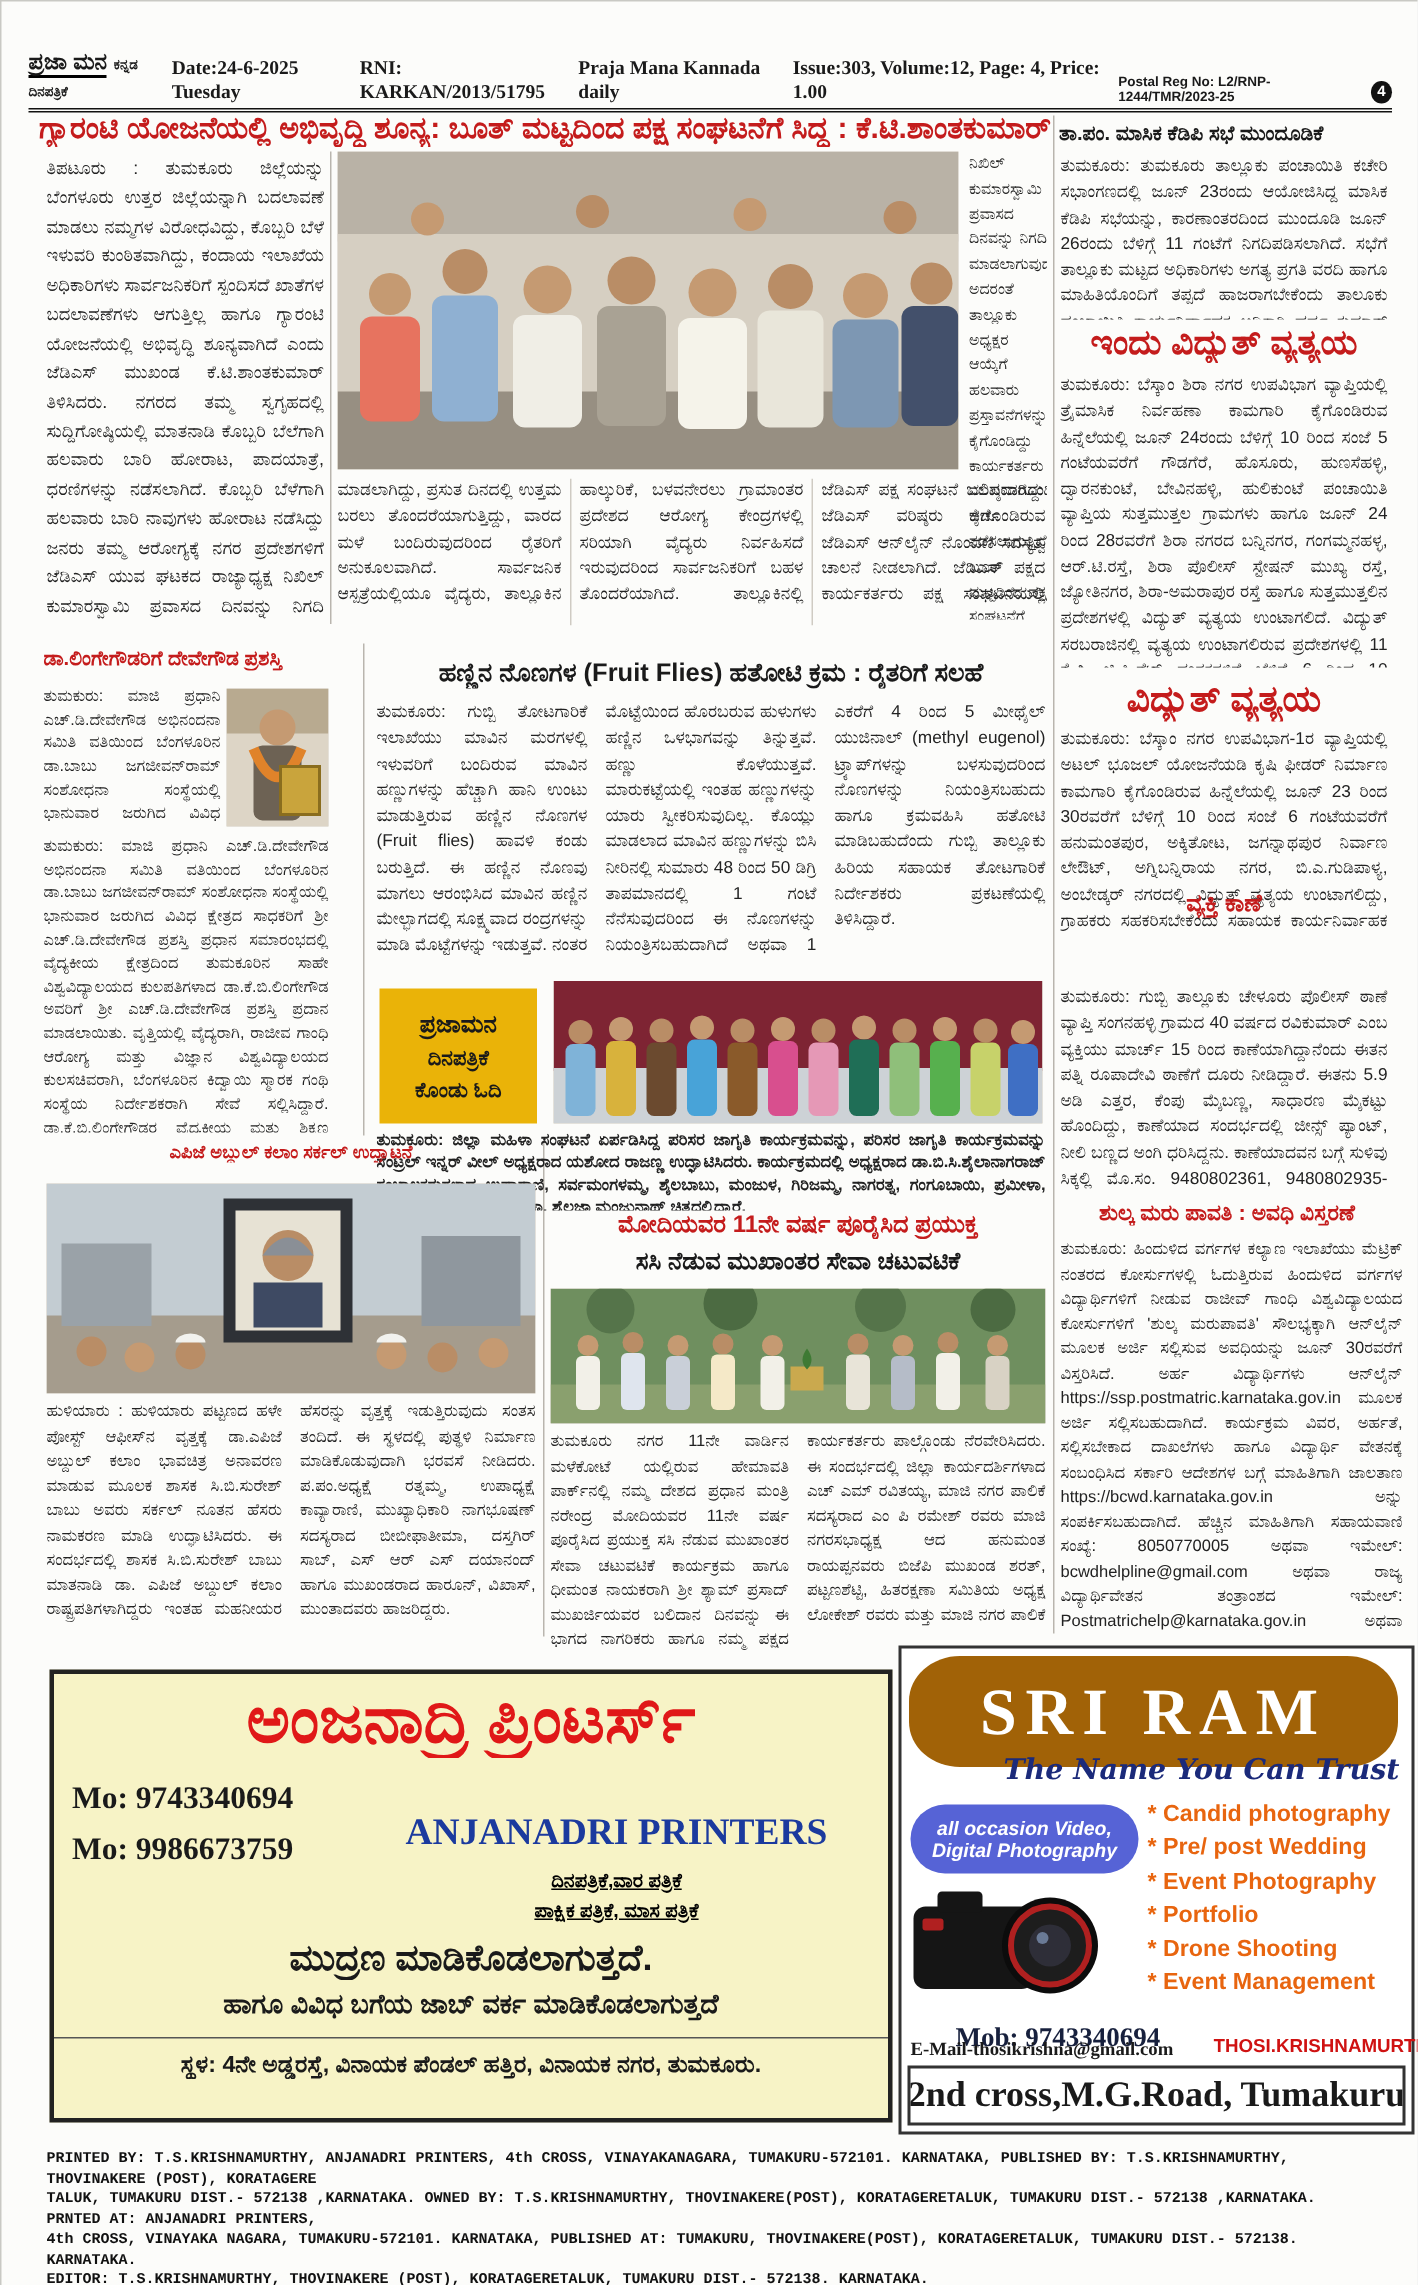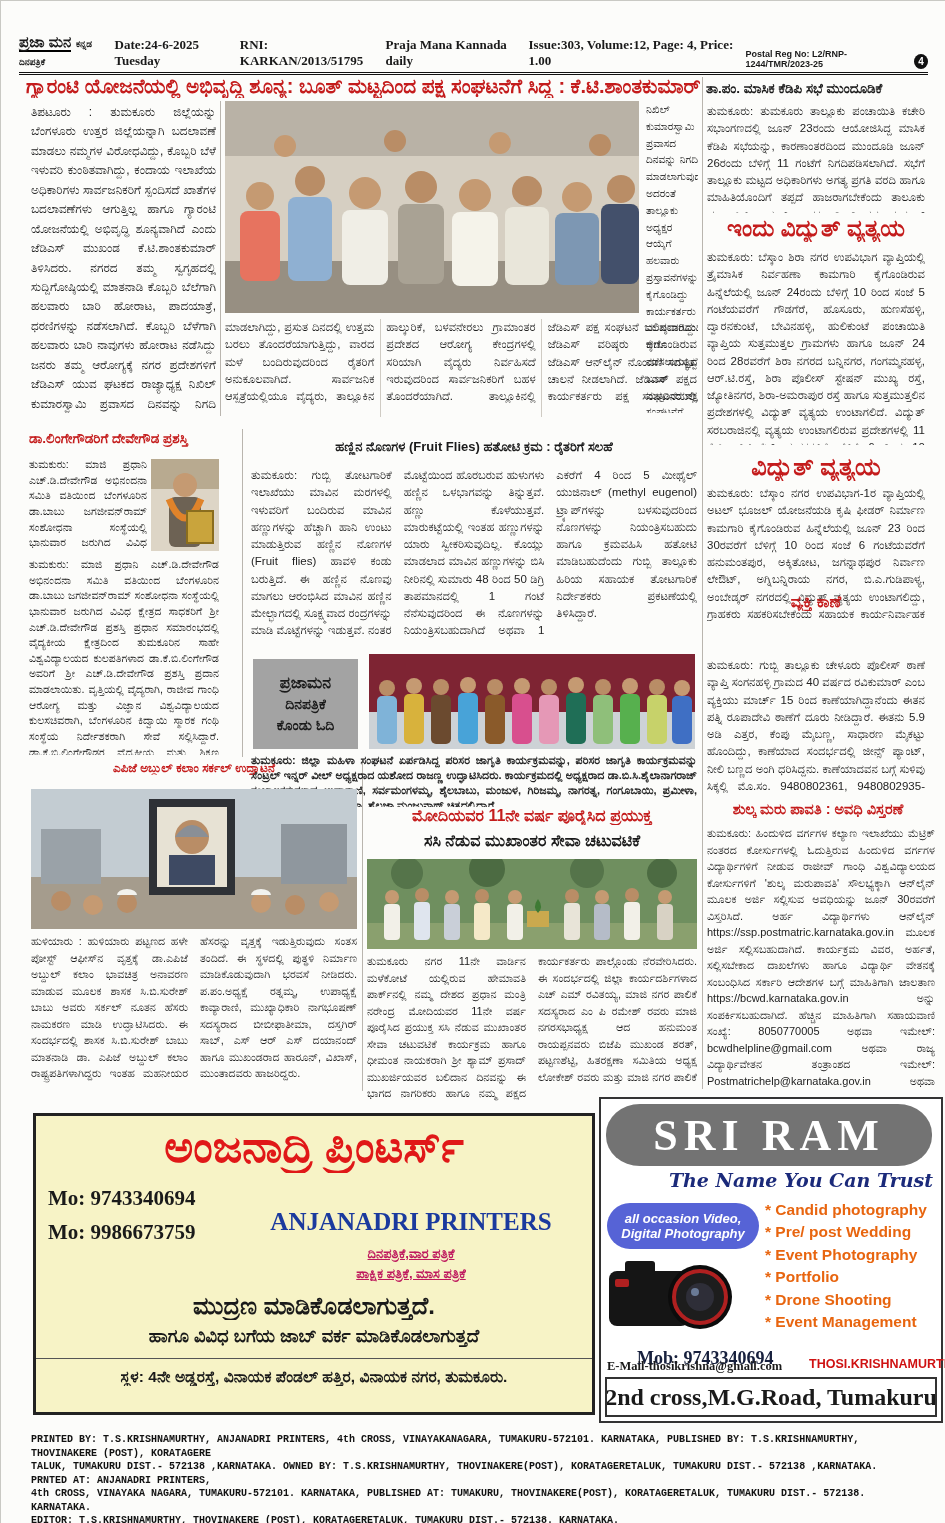--- a/index.html
+++ b/index.html
@@ -21,43 +21,43 @@
   .mh-sub{font-size:9px;font-weight:bold;}
   .mh-item{font-family:"Liberation Serif",serif;font-weight:bold;font-size:13px;}
   .mh-small{font-size:9px;font-weight:bold;}
   .badge{display:inline-block;width:15px;height:15px;border-radius:50%;background:#111;color:#fff;
          font-size:10px;line-height:15px;text-align:center;font-weight:bold;}
   
   .hl-main{left:25px;top:74px;width:678px;font-size:20px;font-weight:bold;color:#c41c1c;}
   .hl-kdp{left:705px;top:80px;width:235px;font-size:13.5px;font-weight:bold;}
   .photo{background:#cfc9bd;overflow:hidden;}
   .photo svg{display:block;}
-  .promo{left:252px;top:658px;width:105px;height:90px;background:#a3a3a3;display:flex;flex-direction:column;
+  .promo{left:252px;top:658px;width:105px;height:90px;background:#eab308;display:flex;flex-direction:column;
          justify-content:center;gap:4px;text-align:center;font-weight:bold;}
   
   .ad-left{left:32px;top:1112px;width:556px;height:296px;background:#f7f3c6;border:3px solid #222;}
   .ad-right{left:598px;top:1096px;width:340px;height:322px;background:#fff;border:2px solid #333;}
-  .sr-banner{position:absolute;left:5px;top:5px;width:326px;height:62px;background:#737373;
+  .sr-banner{position:absolute;left:5px;top:5px;width:326px;height:74px;background:#a16207;
              border-radius:34px/30px;display:flex;align-items:center;justify-content:center;}
   .sr-banner span{color:#fff;font-family:"Liberation Serif",serif;font-weight:bold;font-size:44px;letter-spacing:6px;}
   .sr-tag{position:absolute;right:8px;top:70px;font-family:"DejaVu Serif",serif;font-style:italic;
           font-weight:bold;font-size:19px;color:#1b2a7a;}
   .sr-pill{position:absolute;left:6px;top:104px;width:152px;height:46px;background:#5663d6;border-radius:24px;
            color:#fff;font-weight:bold;font-size:13px;display:flex;flex-direction:column;align-items:center;justify-content:center;font-style:italic;}
   .sr-svc{position:absolute;left:164px;top:100px;width:172px;color:#e8650f;font-weight:bold;font-size:15.5px;line-height:1.45;}
   .sr-mob{position:absolute;left:36px;top:249px;font-family:"Liberation Serif",serif;font-weight:bold;font-size:18px;color:#17203d;}
   .sr-mail{position:absolute;left:6px;top:260px;font-family:"Liberation Serif",serif;font-weight:bold;font-size:12.5px;}
   .sr-name{position:absolute;left:208px;top:258px;color:#cf1212;font-weight:bold;font-size:12.5px;}
   .sr-addr{position:absolute;left:4px;top:278px;width:328px;height:36px;border:2px solid #333;display:flex;
            align-items:center;justify-content:center;font-family:"Liberation Serif",serif;font-weight:bold;font-size:24px;}
   .aj-title{position:absolute;left:0;top:6px;width:100%;text-align:center;color:#e01818;font-weight:bold;font-size:44px;}
   .aj-mo{position:absolute;left:12px;font-family:"Liberation Serif",serif;font-weight:bold;font-size:21px;}
   .aj-en{position:absolute;left:200px;top:92px;width:350px;text-align:center;color:#1b3a9e;
          font-family:"Liberation Serif",serif;font-weight:bold;font-size:25px;}
-  .aj-red{position:absolute;left:200px;width:350px;text-align:center;color:#be185d;font-weight:bold;
+  .aj-red{position:absolute;left:200px;width:350px;text-align:center;color:#000000;font-weight:bold;
           font-size:13px;text-decoration:underline;}
   .aj-big{position:absolute;left:0;width:100%;text-align:center;font-weight:bold;}
   .footer{left:30px;top:1432px;width:888px;font-family:Liberation Mono, monospace;font-weight:bold;
           font-size:10px;line-height:1.35;color:#111;}
 </style>
 </head>
 <body>
 
 <div id="page">
 
@@ -129,21 +129,21 @@
       <rect x="0" y="0" width="68" height="30" fill="#b8aa90"></rect>
       <circle cx="34" cy="26" r="12" fill="#c59a72"></circle>
       <rect x="18" y="38" width="32" height="50" rx="6" fill="#6d6254"></rect>
       <path d="M18 40 Q34 78 50 40" stroke="#e0832a" stroke-width="7" fill="none"></path>
       <rect x="36" y="52" width="26" height="32" fill="#c9a43c" stroke="#8a6d1e" stroke-width="2"></rect>
     </svg>
   </div>
   <div class="abs jt" style="left:28px;top:456px;width:118px;height:96px;font-size:10.8px;line-height:1.45;">ತುಮಕುರು: ಮಾಜಿ ಪ್ರಧಾನಿ ಎಚ್.ಡಿ.ದೇವೇಗೌಡ ಅಭಿನಂದನಾ ಸಮಿತಿ ವತಿಯಿಂದ ಬೆಂಗಳೂರಿನ ಡಾ.ಬಾಬು ಜಗಜೀವನ್‌ರಾಮ್ ಸಂಶೋಧನಾ ಸಂಸ್ಥೆಯಲ್ಲಿ ಭಾನುವಾರ ಜರುಗಿದ ವಿವಿಧ ಕ್ಷೇತ್ರದ ಸಾಧಕರಿಗೆ ಶ್ರೀ ಎಚ್.ಡಿ.ದೇವೇಗೌಡ ಪ್ರಶಸ್ತಿ ಪ್ರಧಾನ ಸಮಾರಂಭದಲ್ಲಿ ವೈದ್ಯಕೀಯ ಕ್ಷೇತ್ರದಿಂದ ತುಮಕೂರಿನ ಸಾಹೇ ವಿಶ್ವವಿದ್ಯಾಲಯದ ಕುಲಪತಿಗಳಾದ ಡಾ.ಕೆ.ಬಿ.ಲಿಂಗೇಗೌಡ ಅವರಿಗೆ ಶ್ರೀ ಎಚ್.ಡಿ.ದೇವೇಗೌಡ ಪ್ರಶಸ್ತಿ ಪ್ರದಾನ ಮಾಡಲಾಯಿತು. ವೃತ್ತಿಯಲ್ಲಿ ವೈದ್ಯರಾಗಿ, ರಾಜೀವ ಗಾಂಧಿ ಆರೋಗ್ಯ ಮತ್ತು ವಿಜ್ಞಾನ ವಿಶ್ವವಿದ್ಯಾಲಯದ ಕುಲಸಚಿವರಾಗಿ, ಬೆಂಗಳೂರಿನ ಕಿದ್ವಾಯಿ ಸ್ಮಾರಕ ಗಂಥಿ ಸಂಸ್ಥೆಯ ನಿರ್ದೇಶಕರಾಗಿ ಸೇವೆ ಸಲ್ಲಿಸಿದ್ದಾರೆ. ಡಾ.ಕೆ.ಬಿ.ಲಿಂಗೇಗೌಡರ ವೈದ್ಯಕೀಯ ಮತ್ತು ಶಿಕ್ಷಣ ಕ್ಷೇತ್ರದಲ್ಲಿ ಸಲ್ಲಿಸಿರುವ ಇವರ ಅವಿರತ ಸೇವೆಯನ್ನು ಶ್ರೀ ಎಚ್.ಡಿ.ದೇವೇಗೌಡ ಅಭಿನಂದನಾ ಸಮಿತಿ ಗುರುತಿಸಿ, ಮಾಜಿ ಪ್ರಧಾನಿ ದೇವೇಗೌಡರು, ಕೇಂದ್ರ ಸಚಿವ ಎಚ್.ಡಿ.ಕುಮಾರಸ್ವಾಮಿ, ಮಾಜಿ ಸಿಎಂ ಸದಾನಂದಗೌಡ ಮತ್ತಿತರ ಗಣ್ಯರು ಹಾಗೂ ಆದಿಚುಂಚನಗಿರಿ, ಸುತ್ತೂರು ವಿವಿಧ ಶ್ರೀಗಳ ಸಮ್ಮುಖ ಪ್ರಶಸ್ತಿ ಪ್ರದಾನ ಮಾಡಿದೆ.</div>
   <div class="abs jt" style="left:28px;top:556px;width:190px;height:198px;font-size:10.8px;line-height:1.45;">ತುಮಕುರು: ಮಾಜಿ ಪ್ರಧಾನಿ ಎಚ್.ಡಿ.ದೇವೇಗೌಡ ಅಭಿನಂದನಾ ಸಮಿತಿ ವತಿಯಿಂದ ಬೆಂಗಳೂರಿನ ಡಾ.ಬಾಬು ಜಗಜೀವನ್‌ರಾಮ್ ಸಂಶೋಧನಾ ಸಂಸ್ಥೆಯಲ್ಲಿ ಭಾನುವಾರ ಜರುಗಿದ ವಿವಿಧ ಕ್ಷೇತ್ರದ ಸಾಧಕರಿಗೆ ಶ್ರೀ ಎಚ್.ಡಿ.ದೇವೇಗೌಡ ಪ್ರಶಸ್ತಿ ಪ್ರಧಾನ ಸಮಾರಂಭದಲ್ಲಿ ವೈದ್ಯಕೀಯ ಕ್ಷೇತ್ರದಿಂದ ತುಮಕೂರಿನ ಸಾಹೇ ವಿಶ್ವವಿದ್ಯಾಲಯದ ಕುಲಪತಿಗಳಾದ ಡಾ.ಕೆ.ಬಿ.ಲಿಂಗೇಗೌಡ ಅವರಿಗೆ ಶ್ರೀ ಎಚ್.ಡಿ.ದೇವೇಗೌಡ ಪ್ರಶಸ್ತಿ ಪ್ರದಾನ ಮಾಡಲಾಯಿತು. ವೃತ್ತಿಯಲ್ಲಿ ವೈದ್ಯರಾಗಿ, ರಾಜೀವ ಗಾಂಧಿ ಆರೋಗ್ಯ ಮತ್ತು ವಿಜ್ಞಾನ ವಿಶ್ವವಿದ್ಯಾಲಯದ ಕುಲಸಚಿವರಾಗಿ, ಬೆಂಗಳೂರಿನ ಕಿದ್ವಾಯಿ ಸ್ಮಾರಕ ಗಂಥಿ ಸಂಸ್ಥೆಯ ನಿರ್ದೇಶಕರಾಗಿ ಸೇವೆ ಸಲ್ಲಿಸಿದ್ದಾರೆ. ಡಾ.ಕೆ.ಬಿ.ಲಿಂಗೇಗೌಡರ ವೈದ್ಯಕೀಯ ಮತ್ತು ಶಿಕ್ಷಣ ಕ್ಷೇತ್ರದಲ್ಲಿ ಸಲ್ಲಿಸಿರುವ ಇವರ ಅವಿರತ ಸೇವೆಯನ್ನು ಶ್ರೀ ಎಚ್.ಡಿ.ದೇವೇಗೌಡ ಅಭಿನಂದನಾ ಸಮಿತಿ ಗುರುತಿಸಿ, ಮಾಜಿ ಪ್ರಧಾನಿ ದೇವೇಗೌಡರು, ಕೇಂದ್ರ ಸಚಿವ ಎಚ್.ಡಿ.ಕುಮಾರಸ್ವಾಮಿ, ಮಾಜಿ ಸಿಎಂ ಸದಾನಂದಗೌಡ ಮತ್ತಿತರ ಗಣ್ಯರು ಹಾಗೂ ಆದಿಚುಂಚನಗಿರಿ, ಸುತ್ತೂರು ವಿವಿಧ ಶ್ರೀಗಳ ಸಮ್ಮುಖ ಪ್ರಶಸ್ತಿ ಪ್ರದಾನ ಮಾಡಿದೆ.</div>
 
-  <div class="abs ctr bold nw" style="left:250px;top:438px;width:446px;font-size:13px;">ಹಣ್ಣಿನ ನೊಣಗಳ (Fruit Flies) ಹತೋಟಿ ಕ್ರಮ : ರೈತರಿಗೆ ಸಲಹೆ</div>
+  <div class="abs ctr bold nw" style="left:250px;top:438px;width:446px;font-size:17px;">ಹಣ್ಣಿನ ನೊಣಗಳ (Fruit Flies) ಹತೋಟಿ ಕ್ರಮ : ರೈತರಿಗೆ ಸಲಹೆ</div>
   <div class="abs jt" style="left:250px;top:466px;width:446px;height:186px;column-count:3;column-gap:12px;">ತುಮಕೂರು: ಗುಬ್ಬಿ ತೋಟಗಾರಿಕೆ ಇಲಾಖೆಯು ಮಾವಿನ ಮರಗಳಲ್ಲಿ ಇಳುವರಿಗೆ ಬಂದಿರುವ ಮಾವಿನ ಹಣ್ಣುಗಳನ್ನು ಹೆಚ್ಚಾಗಿ ಹಾನಿ ಉಂಟು ಮಾಡುತ್ತಿರುವ ಹಣ್ಣಿನ ನೊಣಗಳ (Fruit flies) ಹಾವಳಿ ಕಂಡು ಬರುತ್ತಿದೆ. ಈ ಹಣ್ಣಿನ ನೊಣವು ಮಾಗಲು ಆರಂಭಿಸಿದ ಮಾವಿನ ಹಣ್ಣಿನ ಮೇಲ್ಭಾಗದಲ್ಲಿ ಸೂಕ್ಷ್ಮವಾದ ರಂದ್ರಗಳನ್ನು ಮಾಡಿ ಮೊಟ್ಟೆಗಳನ್ನು ಇಡುತ್ತವೆ. ನಂತರ ಮೊಟ್ಟೆಯಿಂದ ಹೊರಬರುವ ಹುಳುಗಳು ಹಣ್ಣಿನ ಒಳಭಾಗವನ್ನು ತಿನ್ನುತ್ತವೆ. ಹಣ್ಣು ಕೊಳೆಯುತ್ತವೆ. ಮಾರುಕಟ್ಟೆಯಲ್ಲಿ ಇಂತಹ ಹಣ್ಣುಗಳನ್ನು ಯಾರು ಸ್ವೀಕರಿಸುವುದಿಲ್ಲ. ಕೊಯ್ಲು ಮಾಡಲಾದ ಮಾವಿನ ಹಣ್ಣುಗಳನ್ನು ಬಿಸಿ ನೀರಿನಲ್ಲಿ ಸುಮಾರು 48 ರಿಂದ 50 ಡಿಗ್ರಿ ತಾಪಮಾನದಲ್ಲಿ 1 ಗಂಟೆ ನೆನೆಸುವುದರಿಂದ ಈ ನೊಣಗಳನ್ನು ನಿಯಂತ್ರಿಸಬಹುದಾಗಿದೆ ಅಥವಾ 1 ಎಕರೆಗೆ 4 ರಿಂದ 5 ಮೀಥೈಲ್ ಯುಜಿನಾಲ್ (methyl eugenol) ಟ್ರ್ಯಾಪ್‌ಗಳನ್ನು ಬಳಸುವುದರಿಂದ ನೊಣಗಳನ್ನು ನಿಯಂತ್ರಿಸಬಹುದು ಹಾಗೂ ಕ್ರಮವಹಿಸಿ ಹತೋಟಿ ಮಾಡಿಬಹುದೆಂದು ಗುಬ್ಬಿ ತಾಲ್ಲೂಕು ಹಿರಿಯ ಸಹಾಯಕ ತೋಟಗಾರಿಕೆ ನಿರ್ದೇಶಕರು ಪ್ರಕಟಣೆಯಲ್ಲಿ ತಿಳಿಸಿದ್ದಾರೆ.</div>
 
   <div class="abs promo">
     <span style="font-size:16px;">ಪ್ರಜಾಮನ</span>
     <span style="font-size:14px;">ದಿನಪತ್ರಿಕೆ</span>
     <span style="font-size:14px;">ಕೊಂಡು ಓದಿ</span>
   </div>
 
   <div class="abs photo" style="left:368px;top:653px;width:326px;height:95px;">
     <svg width="326" height="95" viewBox="0 0 326 95">

